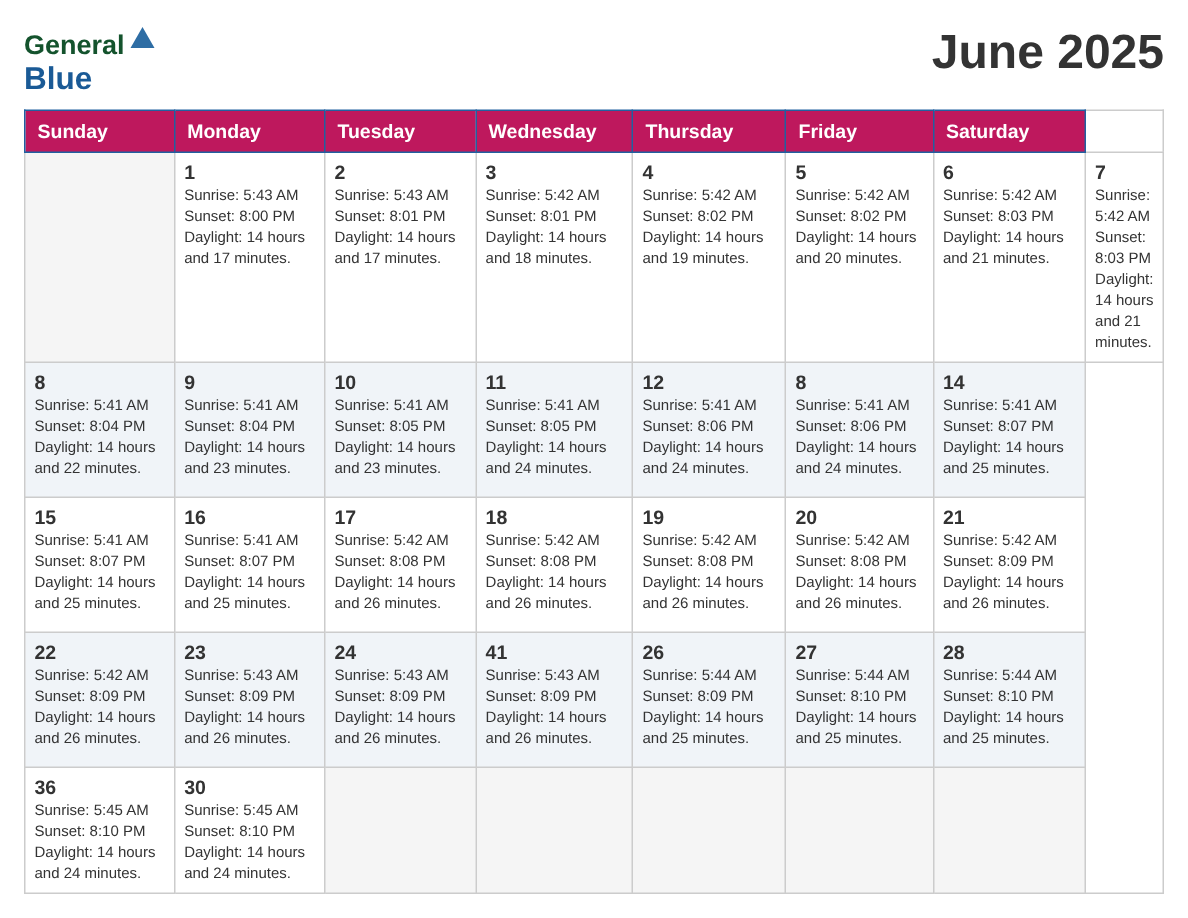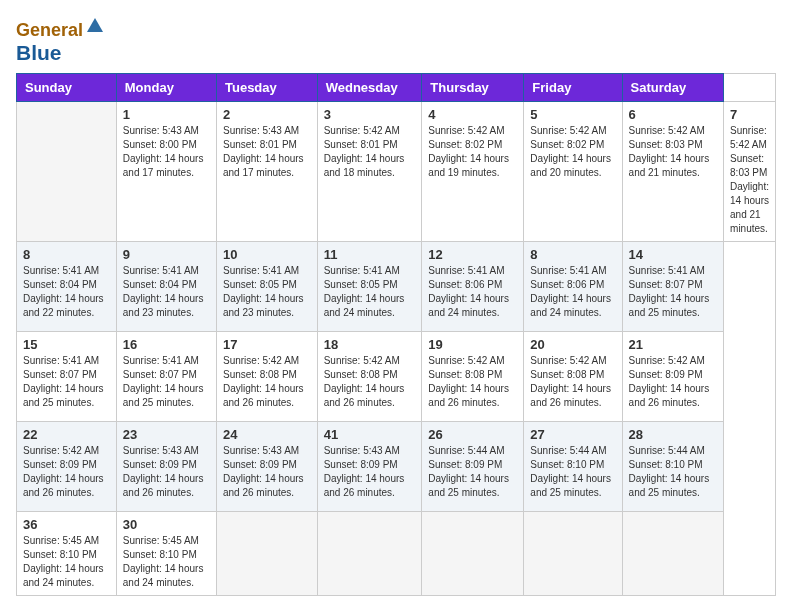--- a/index.html
+++ b/index.html
@@ -17,21 +17,21 @@
       margin-bottom: 8px;
     }
     .logo {
       display: flex;
       align-items: center;
       gap: 0;
     }
     .logo-text-general {
       font-size: 18px;
       font-weight: bold;
-      color: #a16207;
+      color: #14532d;
     }
     .logo-text-blue {
       font-size: 21px;
       font-weight: bold;
       color: #1a5a96;
     }
     .logo-icon {
       width: 20px;
       height: 20px;
       margin-left: 2px;
@@ -47,21 +47,21 @@
     .subtitle {
       font-size: 16px;
       color: #555;
     }
     .calendar {
       width: 100%;
       border-collapse: collapse;
       border: 1px solid #ccc;
     }
     .calendar th {
-      background-color: #6d28d9;
+      background-color: #be185d;
       color: white;
       text-align: left;
       padding: 6px 8px;
       font-size: 13px;
       font-weight: bold;
       border: 1px solid #2060a0;
     }
     .calendar td {
       vertical-align: top;
       border: 1px solid #ccc;
@@ -101,20 +101,21 @@
 <div class="header-area">
   <div class="logo">
     <div>
       <span class="logo-text-general">General</span><svg class="logo-icon" viewBox="0 0 20 20">
           <polygon points="10,2 18,16 2,16" fill="#2e6da4"></polygon>
         </svg><br>
       <span class="logo-text-blue">Blue</span>
     </div>
   </div>
   <div class="title-area">
+    <div class="main-title">June 2025</div>
   </div>
 </div>
 
 <table class="calendar">
   <thead>
     <tr>
     <th>Sunday</th>
         <th>Monday</th>
         <th>Tuesday</th>
         <th>Wednesday</th>

